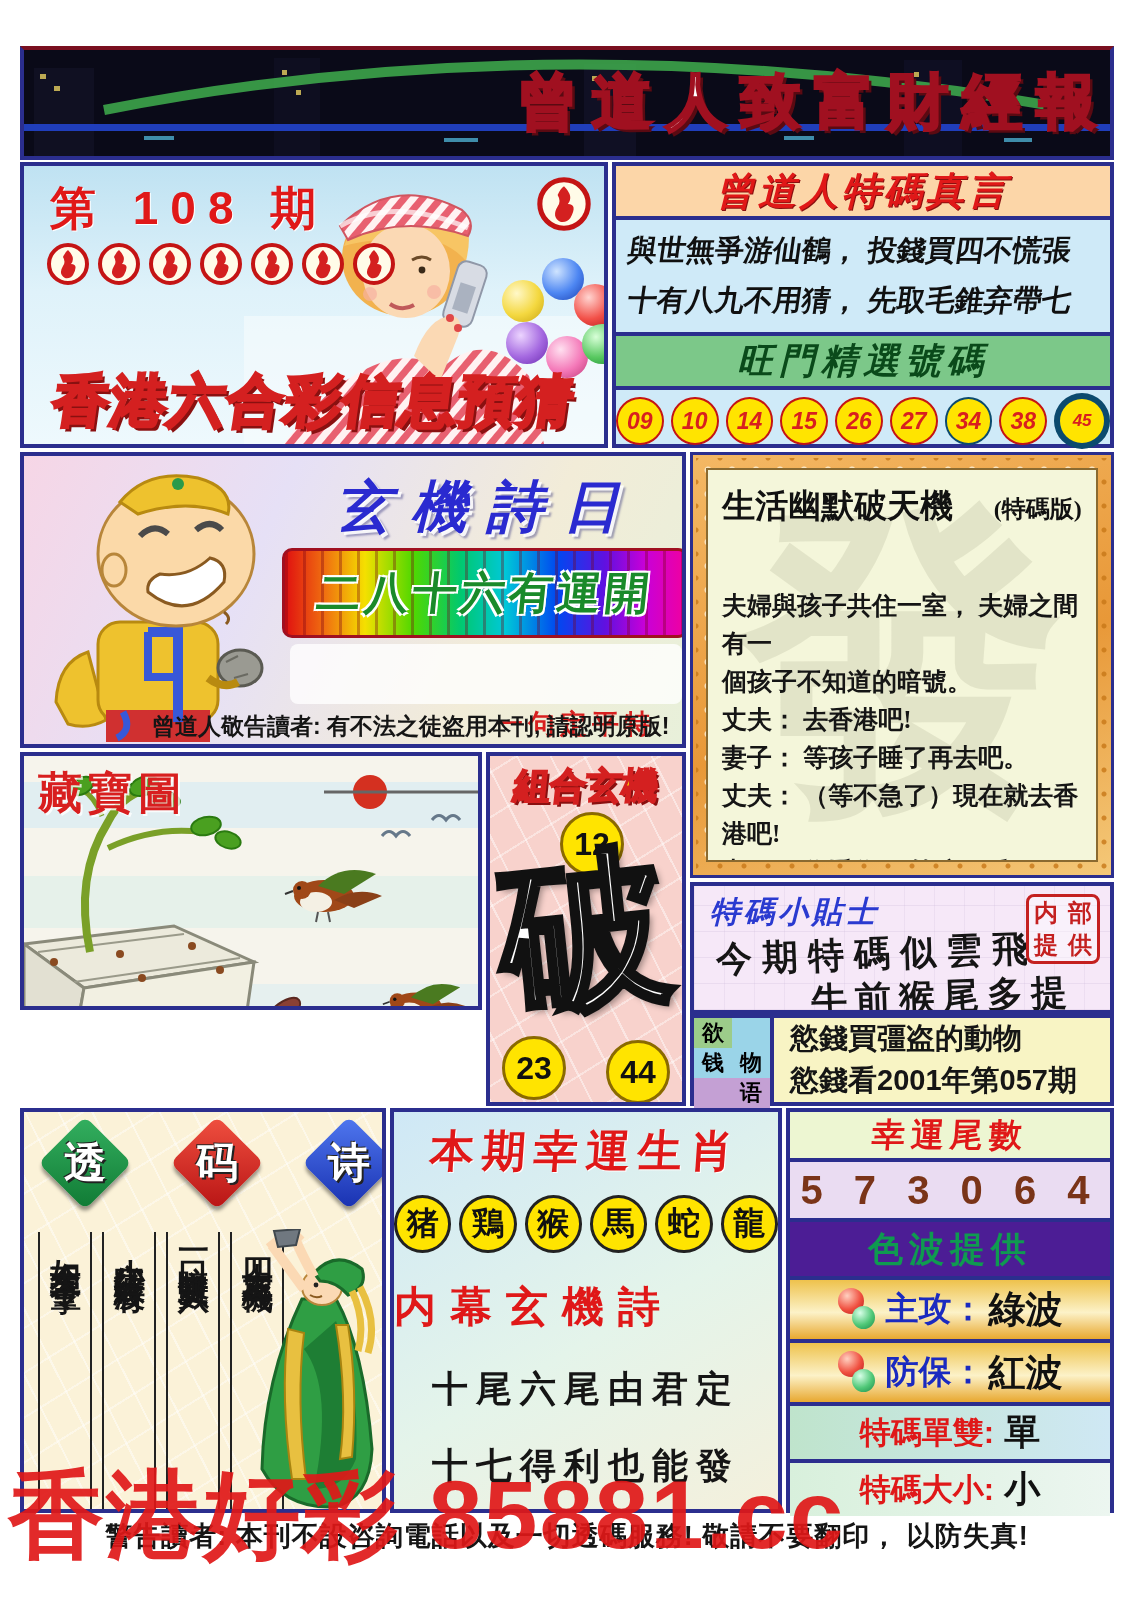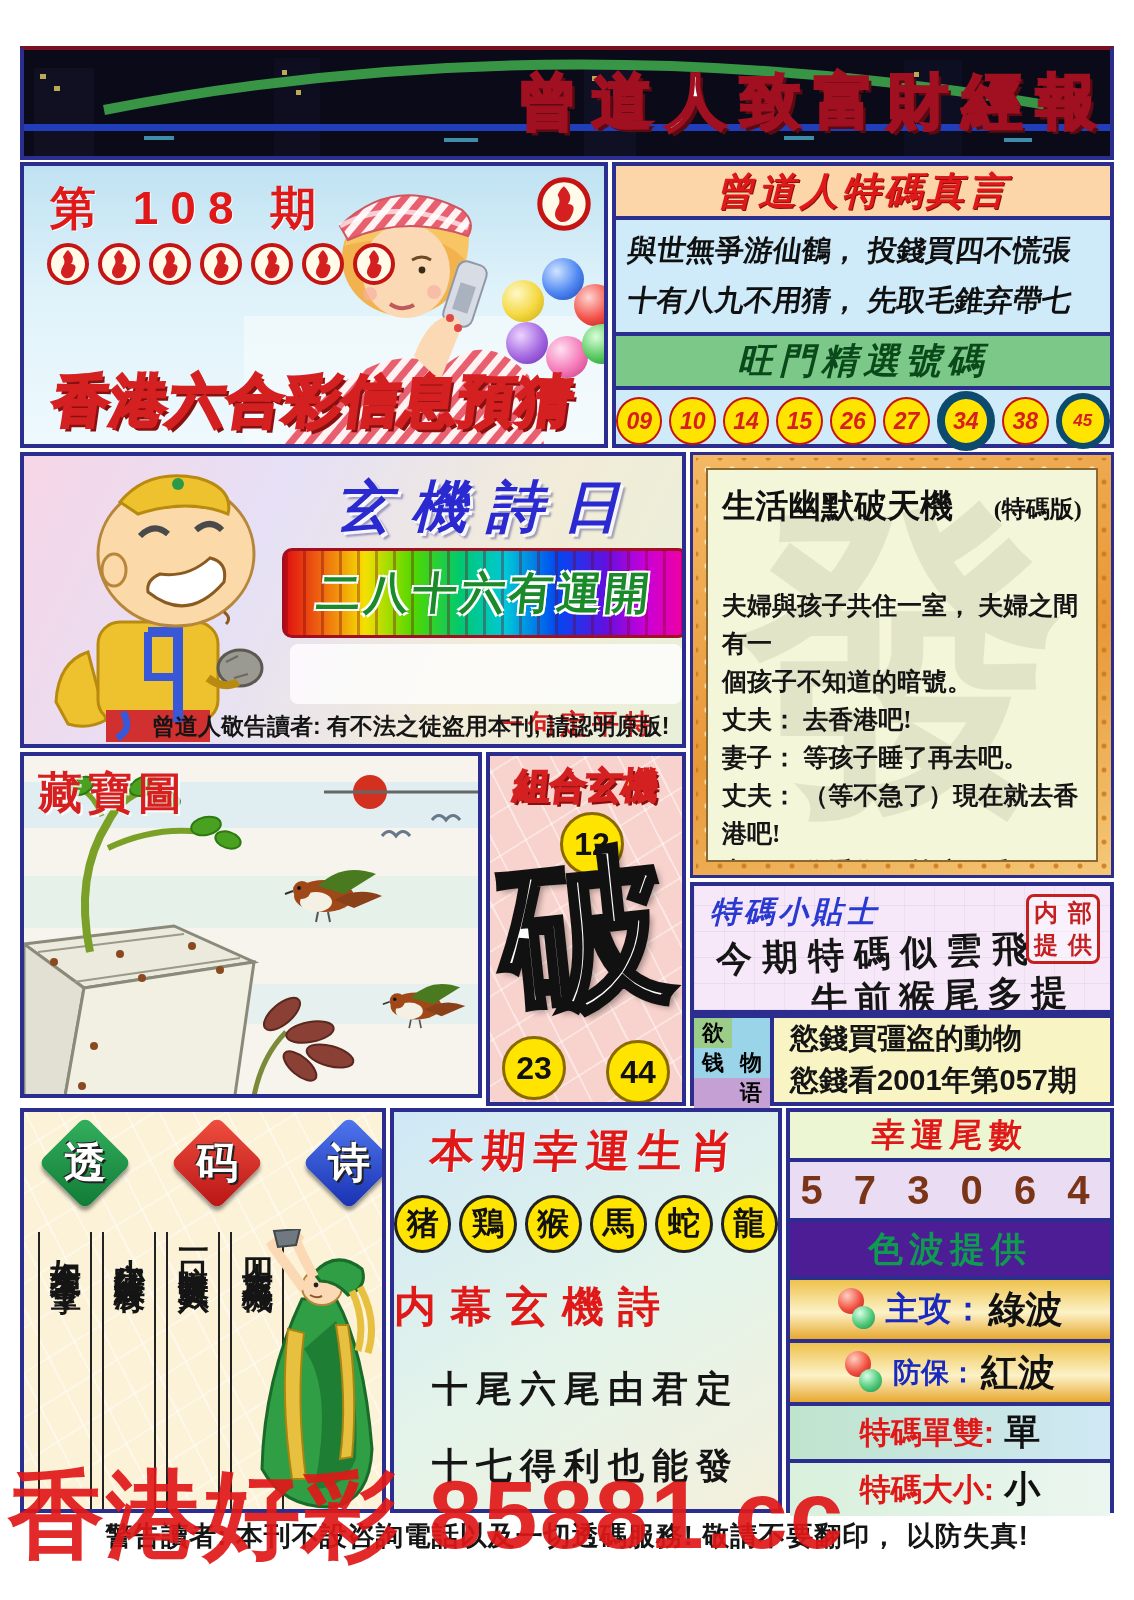--- a/index.html
+++ b/index.html
@@ -157,21 +157,21 @@
   <div style="height:50px;background:#7cc889;border-top:4px solid #2b2e8e;border-bottom:4px solid #2b2e8e;
               display:flex;align-items:center;justify-content:center;color:#0a4a1a;font-size:36px;
               font-weight:900;font-style:italic;letter-spacing:6px;">旺門精選號碼</div>
   <div style="height:62px;display:flex;align-items:center;justify-content:center;gap:7px;">
     <span class="numcircle" style="width:44px;height:44px;border:2px solid #c41414;color:#d81f1f;font-size:23px;font-style:italic;">09</span>
     <span class="numcircle" style="width:44px;height:44px;border:2px solid #c41414;color:#d81f1f;font-size:23px;font-style:italic;">10</span>
     <span class="numcircle" style="width:44px;height:44px;border:2px solid #c41414;color:#d81f1f;font-size:23px;font-style:italic;">14</span>
     <span class="numcircle" style="width:44px;height:44px;border:2px solid #c41414;color:#d81f1f;font-size:23px;font-style:italic;">15</span>
     <span class="numcircle" style="width:44px;height:44px;border:2px solid #c41414;color:#d81f1f;font-size:23px;font-style:italic;">26</span>
     <span class="numcircle" style="width:44px;height:44px;border:2px solid #c41414;color:#d81f1f;font-size:23px;font-style:italic;">27</span>
-    <span class="numcircle" style="width:44px;height:44px;border:8px solid #0c4a6e;color:#d81f1f;font-size:23px;font-style:italic;">34</span>
+    <span class="numcircle" style="width:44px;height:44px;border:2px solid #0c4a6e;color:#d81f1f;font-size:23px;font-style:italic;">34</span>
     <span class="numcircle" style="width:44px;height:44px;border:2px solid #c41414;color:#d81f1f;font-size:23px;font-style:italic;">38</span>
     <span class="numcircle" style="width:44px;height:44px;border:6px solid #0c4a6e;color:#d81f1f;font-size:17px;font-style:italic;">45</span>
   </div>
 </div>
 
 <div class="panel" style="left:20px;top:452px;width:666px;height:296px;
             background:linear-gradient(115deg,#f6d6e6 0%,#e6e0f6 35%,#f2ecd8 70%,#e8f0da 100%);overflow:hidden;">
 
   <svg width="262" height="282" viewBox="0 0 262 282" style="position:absolute;left:4px;top:6px;">
     <path d="M60 190 Q 30 200 28 240 L 40 262 Q 60 268 78 258 Z" fill="#eec22e" stroke="#b88a10" stroke-width="3"></path>
@@ -233,21 +233,21 @@
       <div>個孩子不知道的暗號。</div>
       <div>丈夫： 去香港吧!</div>
       <div>妻子： 等孩子睡了再去吧。</div>
       <div>丈夫： （等不急了）現在就去香港吧!</div>
       <div>妻子： 你看你， 等孩子睡了。</div>
 
     </div>
   </div>
 </div>
 
-<div class="panel" style="left:20px;top:752px;width:462px;height:346px;background:#f6f4ec;overflow:hidden;">
+<div class="panel" style="left:20px;top:752px;width:462px;height:258px;background:#f6f4ec;overflow:hidden;">
   <svg width="454" height="346" viewBox="0 0 454 346">
     <rect x="0" y="26" width="454" height="46" fill="#dcecf2" opacity=".8"></rect>
     <rect x="0" y="120" width="454" height="52" fill="#dff0ea" opacity=".7"></rect>
     <rect x="0" y="228" width="454" height="40" fill="#dcecf2" opacity=".6"></rect>
     <circle cx="346" cy="36" r="17" fill="#d43020"></circle>
     <path d="M300 36 H 454" stroke="#666" stroke-width="3"></path>
     <path d="M358 80 q 7 -9 14 0 q 7 -9 14 0" stroke="#66788a" stroke-width="3" fill="none"></path>
     <path d="M408 64 q 7 -9 14 0 q 7 -9 14 0" stroke="#66788a" stroke-width="3" fill="none"></path>
 
     <path d="M0 188 L 150 170 L 230 206 L 60 232 Z" fill="#eceadc" stroke="#8a8a7a" stroke-width="3"></path>
@@ -420,21 +420,21 @@
         <span class="b2"></span>
       </span>
     <span style="color:#1a2ac0;font-size:33px;font-weight:900;">主攻：</span>
     <span style="color:#111;font-size:37px;font-weight:900;font-family:'Liberation Serif',serif;">綠波</span>
   </div>
   <div class="trow" style="height:63px;background:linear-gradient(180deg,#eec24c,#fcf2c8 55%,#e8a830);gap:4px;">
     <span class="ballpair">
         <span class="b1"></span>
         <span class="b2"></span>
       </span>
-    <span style="color:#1a2ac0;font-size:28px;font-weight:900;">防保：</span>
+    <span style="color:#1a2ac0;font-size:33px;font-weight:900;">防保：</span>
     <span style="color:#111;font-size:37px;font-weight:900;font-family:'Liberation Serif',serif;">紅波</span>
   </div>
   <div class="trow" style="height:57px;background:linear-gradient(90deg,#bfe4cc,#cfe8f4);gap:10px;">
     <span style="color:#e01818;font-size:31px;font-weight:900;">特碼單雙:</span>
     <span style="color:#111;font-size:36px;font-weight:900;">單</span>
   </div>
   <div class="trow" style="height:53px;background:linear-gradient(90deg,#d8f0dc,#ecf6f0);border-bottom:none;gap:10px;">
     <span style="color:#e01818;font-size:31px;font-weight:900;">特碼大小:</span>
     <span style="color:#111;font-size:36px;font-weight:900;">小</span>
   </div>

